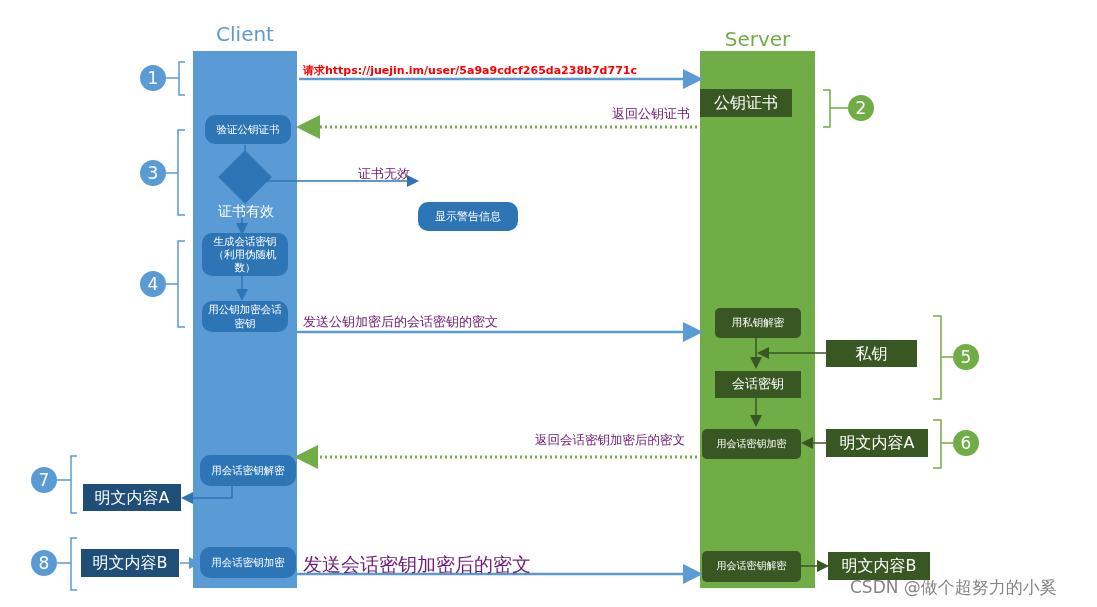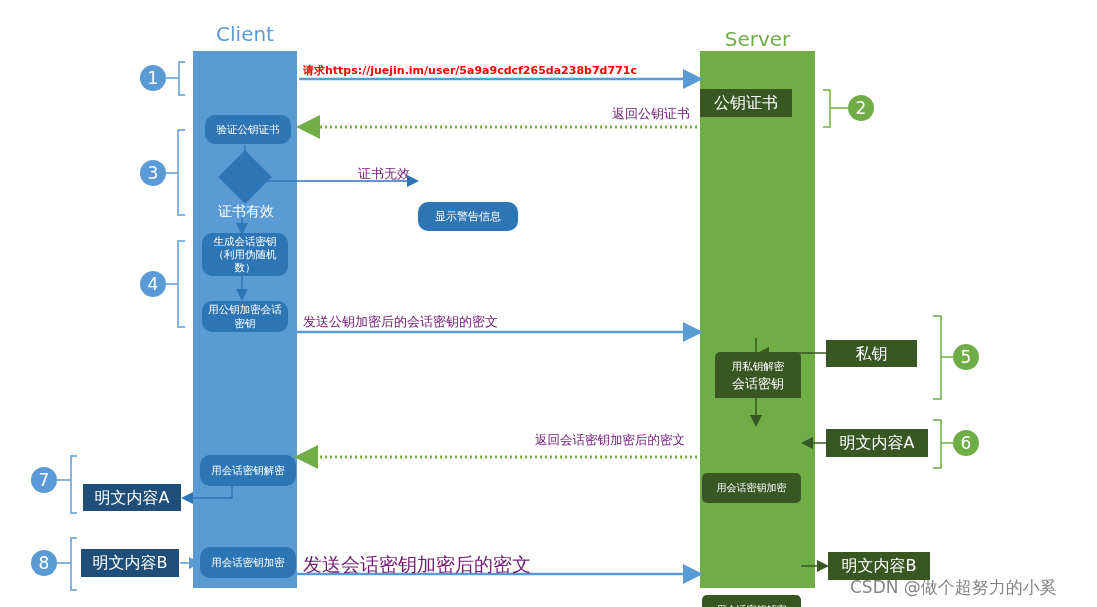--- a/index.html
+++ b/index.html
@@ -6,21 +6,21 @@
   body { width: 1097px; height: 607px; position: relative; overflow: hidden;
          font-family: "DejaVu Sans", "Liberation Sans", sans-serif; }
   .abs { position: absolute; }
   .col-title { font-size: 20px; color: #5b9bd5; text-align: center; }
   .col-title.server { color: #70ad47; }
   .col { background: #5b9bd5; }
   .col.server { background: #70ad47; }
   .box { display: flex; align-items: center; justify-content: center; text-align: center;
          color: #ffffff; box-sizing: border-box; line-height: 1.25; }
   .cbox { background: #2e75b6; border-radius: 10px; font-size: 10.5px; }
-  .sbox { background: #385723; border-radius: 5px; font-size: 10.5px; margin-top: 44px; }
+  .sbox { background: #385723; border-radius: 5px; font-size: 10.5px; }
   .sbox-sq { background: #385723; font-size: 15px; }
   .navy { background: #1f4e79; font-size: 16px; }
   .label { font-size: 12px; color: #701a75; white-space: nowrap; }
   .url { font-size: 11px; color: #ff0000; font-weight: bold; white-space: nowrap; }
   .badge { width: 26px; height: 26px; border-radius: 50%; color: #fff; font-size: 17px;
            display: flex; align-items: center; justify-content: center; }
   .badge.blue { background: #5b9bd5; }
   .badge.green { background: #70ad47; }
   .watermark { font-size: 17px; color: rgba(90,90,90,0.75); white-space: nowrap; }
   svg.overlay { position: absolute; left: 0; top: 0; pointer-events: none; }

